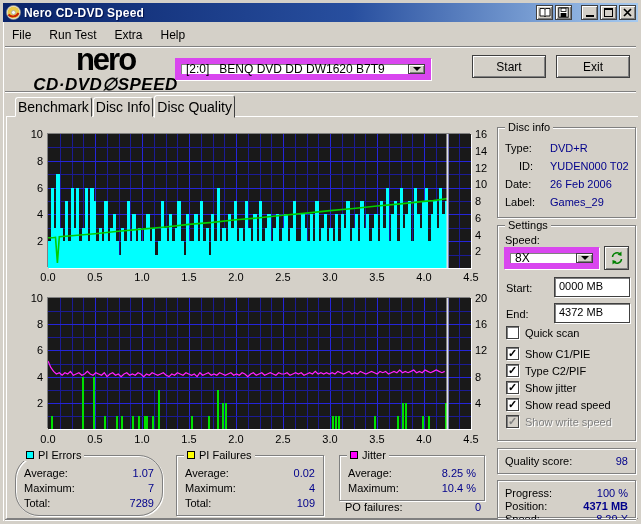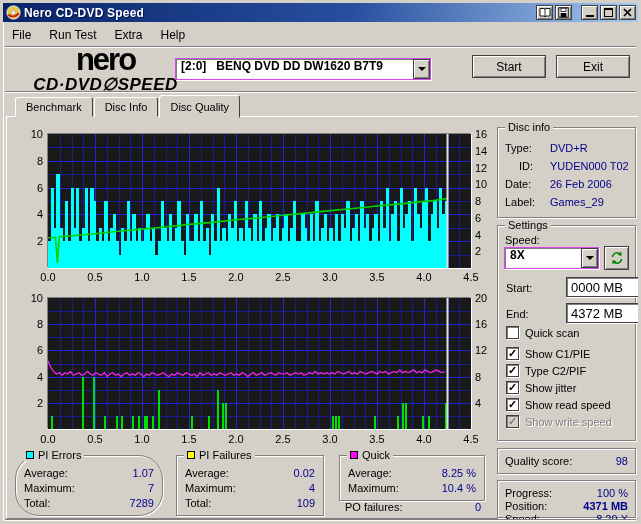--- a/index.html
+++ b/index.html
@@ -19,50 +19,50 @@
     display:flex; align-items:center; justify-content:center; cursor:default; }
   .tb-gap { width:5px; }
   .glyph-min { width:8px; height:2px; background:#000; margin-top:7px; }
   .glyph-max { width:9px; height:9px; border:1px solid #000; border-top:2px solid #000; }
   .menubar { position:absolute; left:0; top:22px; width:635px; height:20px; display:flex; align-items:center; }
   .menu-item { padding:2px 9px; font-size:12px; }
   .hr { position:absolute; left:2px; width:631px; height:2px; border-top:1px solid #808080; border-bottom:1px solid #fff; }
   .logo { position:absolute; left:10px; top:43px; width:185px; text-align:center; }
   .logo1 { font-size:31px; font-weight:bold; letter-spacing:-2px; line-height:28px; }
   .logo2 { font-size:17px; font-weight:bold; font-style:italic; letter-spacing:0.5px; }
-  .combo { position:absolute; background:#fff; border:1px solid #d946ef;
-    box-shadow: inset 1px 1px 0 #808080, 1px 1px 0 #fff; display:flex; align-items:flex-start;font-weight:bold; }
+  .combo { position:absolute; background:#fff; border:6px solid #d946ef;
+    box-shadow: inset 1px 1px 0 #808080, 1px 1px 0 #fff; display:flex; align-items:center; }
   .combo-text { flex:1 1 auto; padding:0 5px; font-size:12px; white-space:pre; overflow:hidden; }
   .combo-btn { width:17px; align-self:stretch; background:#d4d0c8; border:1px solid #404040;
     box-shadow: inset 1px 1px 0 #fff, inset -1px -1px 0 #808080; display:flex; align-items:center; justify-content:center; }
   .arr-down { width:0; height:0; border:4px solid transparent; border-top:4px solid #000; margin-top:4px; }
   #drive-combo { left:172px; top:55px; width:256px; height:22px; }
   .btn { position:absolute; height:23px; background:#d4d0c8; border:1px solid #404040;
     box-shadow: inset 1px 1px 0 #fff, inset -1px -1px 0 #808080;
     font-family:"Liberation Sans", sans-serif; font-size:12px; text-align:center; }
   #start-btn { left:469px; top:52px; width:74px; }
   #exit-btn { left:553px; top:52px; width:74px; }
   .tabs { position:absolute; left:12px; top:91px; height:23px; display:flex; align-items:flex-end; z-index:3; }
-  .tab { height:20px; line-height:19px; padding:0 10px; background:#d4d0c8; font-size:11px;
+  .tab { height:20px; line-height:19px; padding:0 2px; background:#d4d0c8; font-size:14px;
     border:1px solid; border-color:#fff #404040 #d4d0c8 #fff; border-radius:3px 3px 0 0; margin-right:1px;text-align:center; }
   .tab.active { height:23px; line-height:22px; margin-bottom:-1px; z-index:4; position:relative; }
   .content { position:absolute; left:3px; top:113px; width:635px; height:403px;
     border:1px solid; border-color:#fff #808080 #808080 #fff; }
   .plot { position:absolute; background:#191919; box-shadow:-1px -1px 0 #808080, 1px 1px 0 #fff; }
   .ticklbl { position:absolute; font-size:11px; color:#000; }
   .groupbox, .panel { position:absolute; border:1px solid #808080;
     box-shadow: inset 1px 1px 0 #fff, 1px 1px 0 #fff; }
   .gb-title { position:absolute; top:-7px; left:7px; background:#d4d0c8; padding:0 3px; font-size:11px;
     display:flex; align-items:center; gap:4px; }
   .swatch { width:8px; height:8px; border:1px solid #000; display:inline-block; }
   .lbl { position:absolute; font-size:11px; }
   .val { position:absolute; font-size:11px; color:#00008b; }
   .val.right { text-align:right; }
   .input { position:absolute; background:#fff; border:1px solid #404040;
-    box-shadow: inset 1px 1px 0 #808080, 1px 1px 0 #fff; font-size:13px; padding:2px 4px;margin-left:12px; }
+    box-shadow: inset 1px 1px 0 #808080, 1px 1px 0 #fff; font-size:11px; padding:2px 4px; }
   .cbx { position:absolute; display:flex; align-items:center; gap:6px; }
   .cbx-box { width:13px; height:13px; background:#fff; border:1px solid #404040;
     box-shadow: inset 1px 1px 0 #808080, 1px 1px 0 #fff;
     display:flex; align-items:center; justify-content:center; font-size:11px; font-weight:bold; line-height:11px; }
   .cbx.disabled .cbx-box { background:#d4d0c8; color:#808080; }
   .cbx.disabled .cbx-lbl { color:#808080; text-shadow:1px 1px 0 #fff; }
   .refresh-btn { position:absolute; width:25px; height:24px; background:#d4d0c8; border:1px solid #404040;
     box-shadow: inset 1px 1px 0 #fff, inset -1px -1px 0 #808080; display:flex; align-items:center; justify-content:center; }
   svg { display:block; }
 </style>
@@ -479,21 +479,21 @@
         <div class="lbl" style="left: 8px; top: 11px;">Average:</div>
         <div class="val right" style="right: 8px; top: 11px; width: 70px;">0.02</div>
         <div class="lbl" style="left: 8px; top: 26px;">Maximum:</div>
         <div class="val right" style="right: 8px; top: 26px; width: 70px;">4</div>
         <div class="lbl" style="left: 8px; top: 41px;">Total:</div>
         <div class="val right" style="right: 8px; top: 41px; width: 70px;">109</div>
       </div>
       <div class="groupbox" style="left: 336px; top: 452px; width: 146px; height: 46px; position: absolute;">
         <div class="gb-title">
           <div class="swatch" style="background: rgb(255, 0, 255);"></div>
-          <span>Quick</span>
+          <span>Jitter</span>
         </div>
         <div class="lbl" style="left: 8px; top: 11px;">Average:</div>
         <div class="val right" style="right: 8px; top: 11px; width: 70px;">8.25 %</div>
         <div class="lbl" style="left: 8px; top: 26px;">Maximum:</div>
         <div class="val right" style="right: 8px; top: 26px; width: 70px;">10.4 %</div>
       </div>
     </div>
 
   <div class="po" style="position:absolute;left:338px;top:498px;width:142px;">
     <span class="lbl" style="left:4px;top:0">PO failures:</span>

